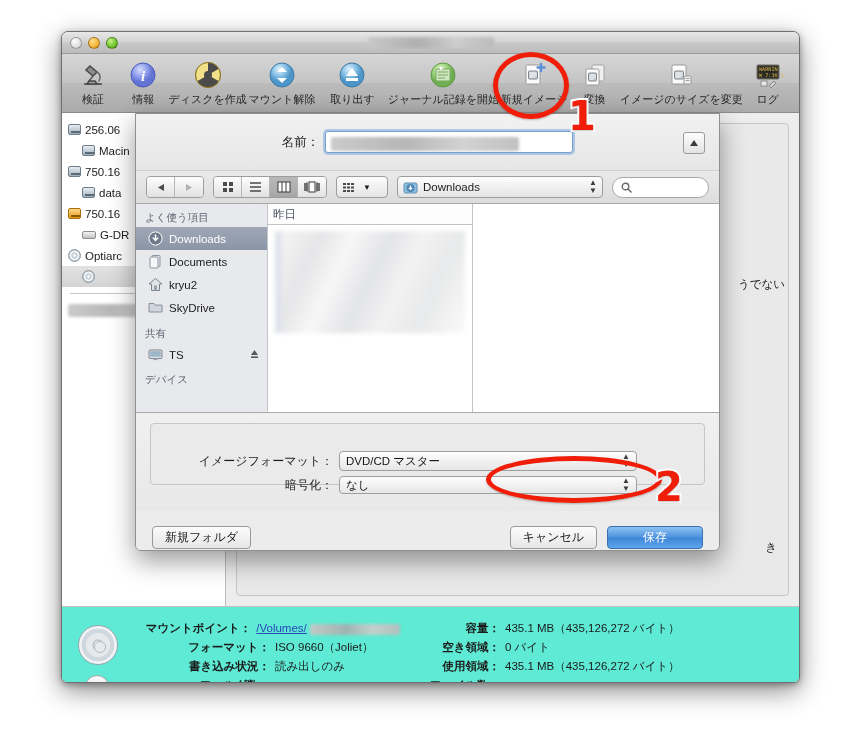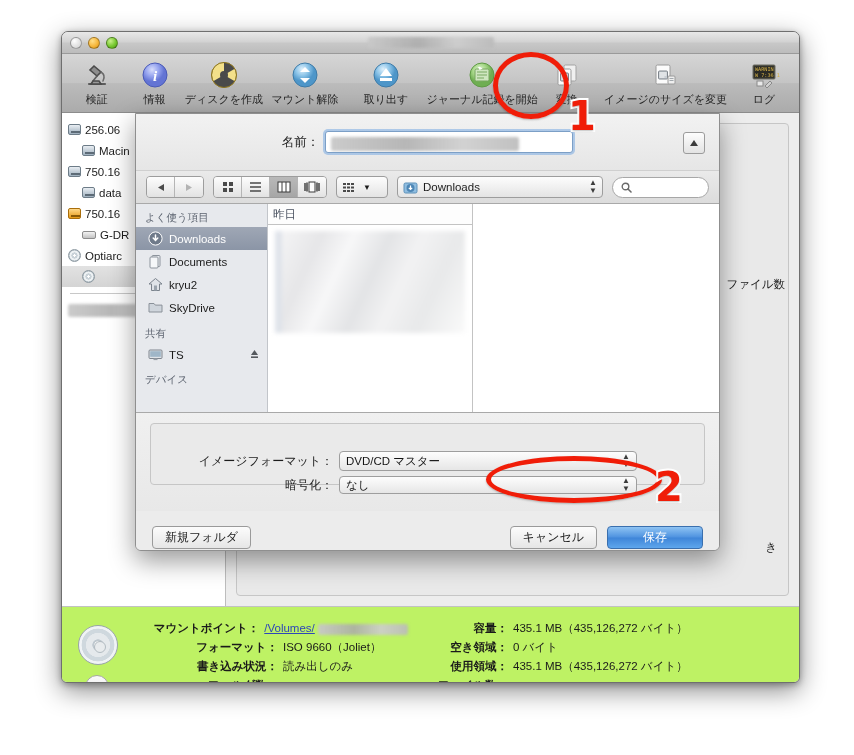--- a/index.html
+++ b/index.html
@@ -94,22 +94,22 @@
   }
   .hidden-text {
     position: absolute; right: 14px; top: 164px; font-size: 11.5px; color: #1b1b1b;
   }
   .hidden-text2 {
     position: absolute; right: 22px; top: 427px; font-size: 11.5px; color: #1b1b1b;
   }
 
   
   .infopanel {
-    height: 98px; background: #bef264; border-top: 1px solid #c2c2c2;
-    position: relative; padding: 12px 0 0 16px;
+    height: 98px; background: #5eead4; border-top: 1px solid #c2c2c2;
+    position: relative; padding: 12px 0 0 8px;
   }
   .disc-big {
     position:absolute; left: 16px; top: 18px; width: 40px; height: 40px; border-radius:50%;
     background: radial-gradient(circle at 50% 50%,
       #f7f7f7 0 13%, #bfc8cf 15% 20%, #e5e9ec 22% 44%,
       #cfd8de 46% 60%, #f0f3f5 62% 78%, #b6c0c7 82% 100%);
     border: 1px solid #9aa4ab;
   }
   .disc-big:after{content:"";position:absolute;left:15px;top:15px;width:10px;height:10px;border-radius:50%;
     background:#e8ebed;border:1px solid #b2bbc1;}
@@ -350,20 +350,31 @@
               </defs>
             <circle cx="15" cy="15" r="12" fill="url(#gj)" stroke="#5f9a45" stroke-width="1"></circle>
             <rect x="8" y="9" width="14" height="12" rx="1.5" fill="#cfe6c0" stroke="#77a55f"></rect>
             <path d="M10 12 h10 M10 15 h10 M10 18 h7" stroke="#7aa863" stroke-width="1.2"></path>
             <path d="M11 7 l1.6 3 3-1.6 -3-1.6z" fill="#ffffff" opacity=".95"></path>
           </svg>
         </div>
         <div class="tb-lbl">ジャーナル記録を開始</div>
       </div>
 
+      <div class="tb-item">
+        <div class="tb-ico">
+          <svg width="30" height="30" viewBox="0 0 30 30">
+            <rect x="7" y="5" width="14" height="19" rx="1.5" fill="#fbfbfb" stroke="#9a9a9a"></rect>
+            <rect x="9.5" y="11" width="9" height="8" rx="1" fill="#c9ced4" stroke="#7f858c"></rect>
+            <path d="M10.5 13 h7 M10.5 15 h7 M10.5 17 h5" stroke="#fdfdfd" stroke-width=".9"></path>
+            <path d="M22 4 v7 M18.5 7.5 h7" stroke="#5b8fd6" stroke-width="2.4" stroke-linecap="round"></path>
+          </svg>
+        </div>
+        <div class="tb-lbl">新規イメージ</div>
+      </div>
 
       <div class="tb-item narrow">
         <div class="tb-ico">
           <svg width="30" height="30" viewBox="0 0 30 30">
             <rect x="12" y="5" width="12" height="16" rx="1.5" fill="#f0f0f0" stroke="#a3a3a3"></rect>
             <rect x="6" y="9" width="13" height="16" rx="1.5" fill="#fbfbfb" stroke="#9a9a9a"></rect>
             <rect x="8.5" y="13" width="8" height="8" rx="1" fill="#c9ced4" stroke="#7f858c"></rect>
             <path d="M9.5 15 h6 M9.5 17 h6 M9.5 19 h4" stroke="#fdfdfd" stroke-width=".9"></path>
           </svg>
         </div>
@@ -435,21 +446,21 @@
           <span></span>
         </div>
         <div class="side-sep"></div>
         <div class="side-row">
           <span class="redact" style="width:108px;height:13px;"></span>
         </div>
       </div>
 
       <div class="detail">
         <div class="detail-inner"></div>
-        <div class="hidden-text">ファイル数</div>
+        <div class="hidden-text">うでない</div>
         <div class="hidden-text2">き</div>
       </div>
 
     </div>
 
     <div class="infopanel">
       <div class="disc-big"></div>
       <div class="help-btn">?</div>
 
       <div class="info-cols">

